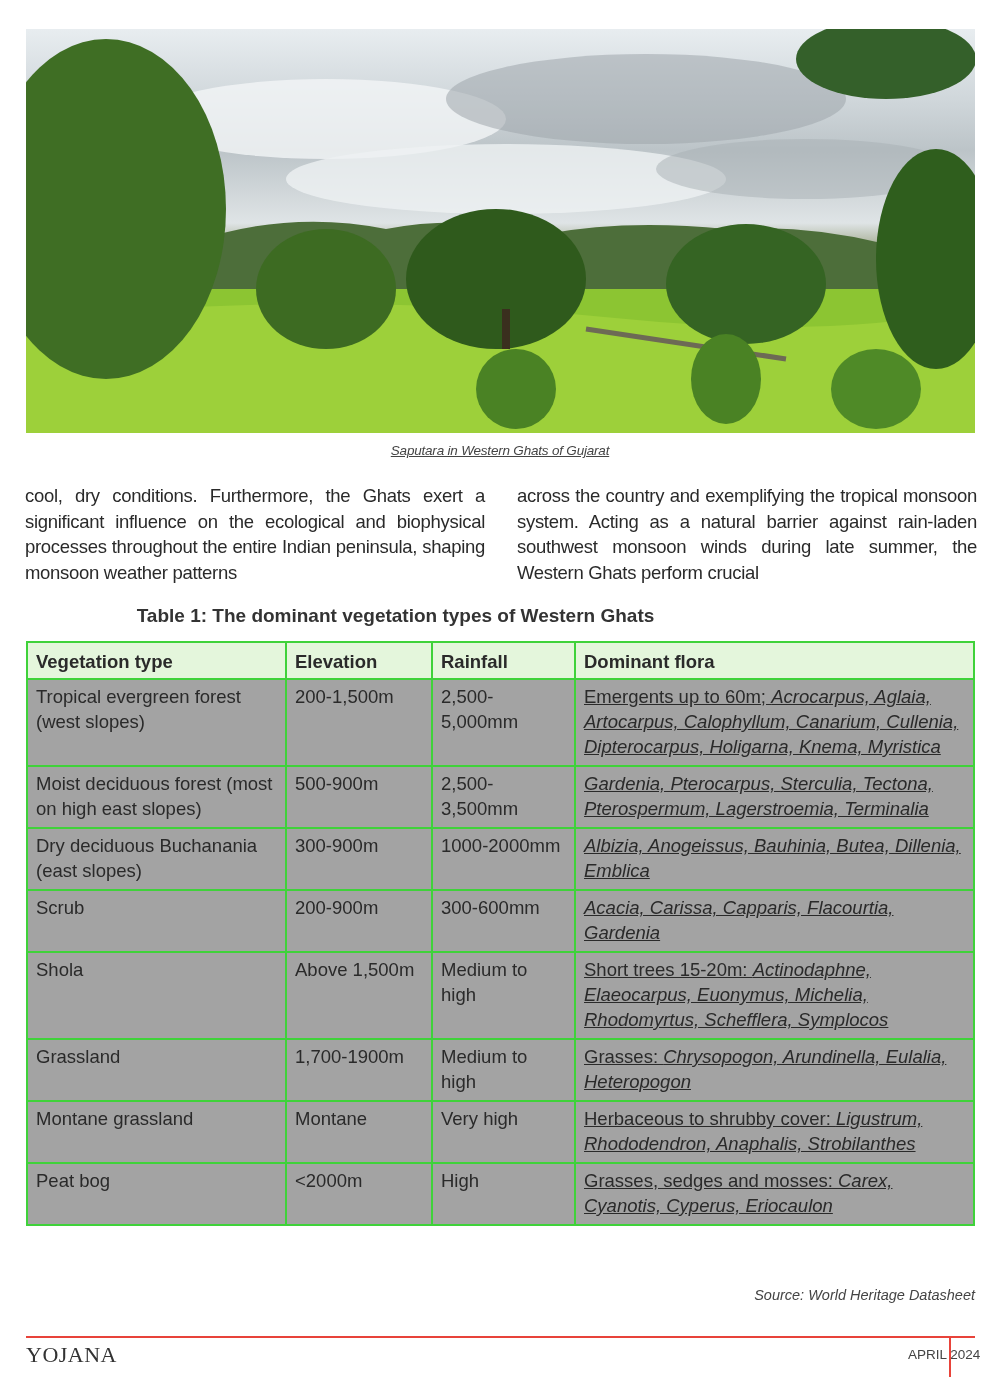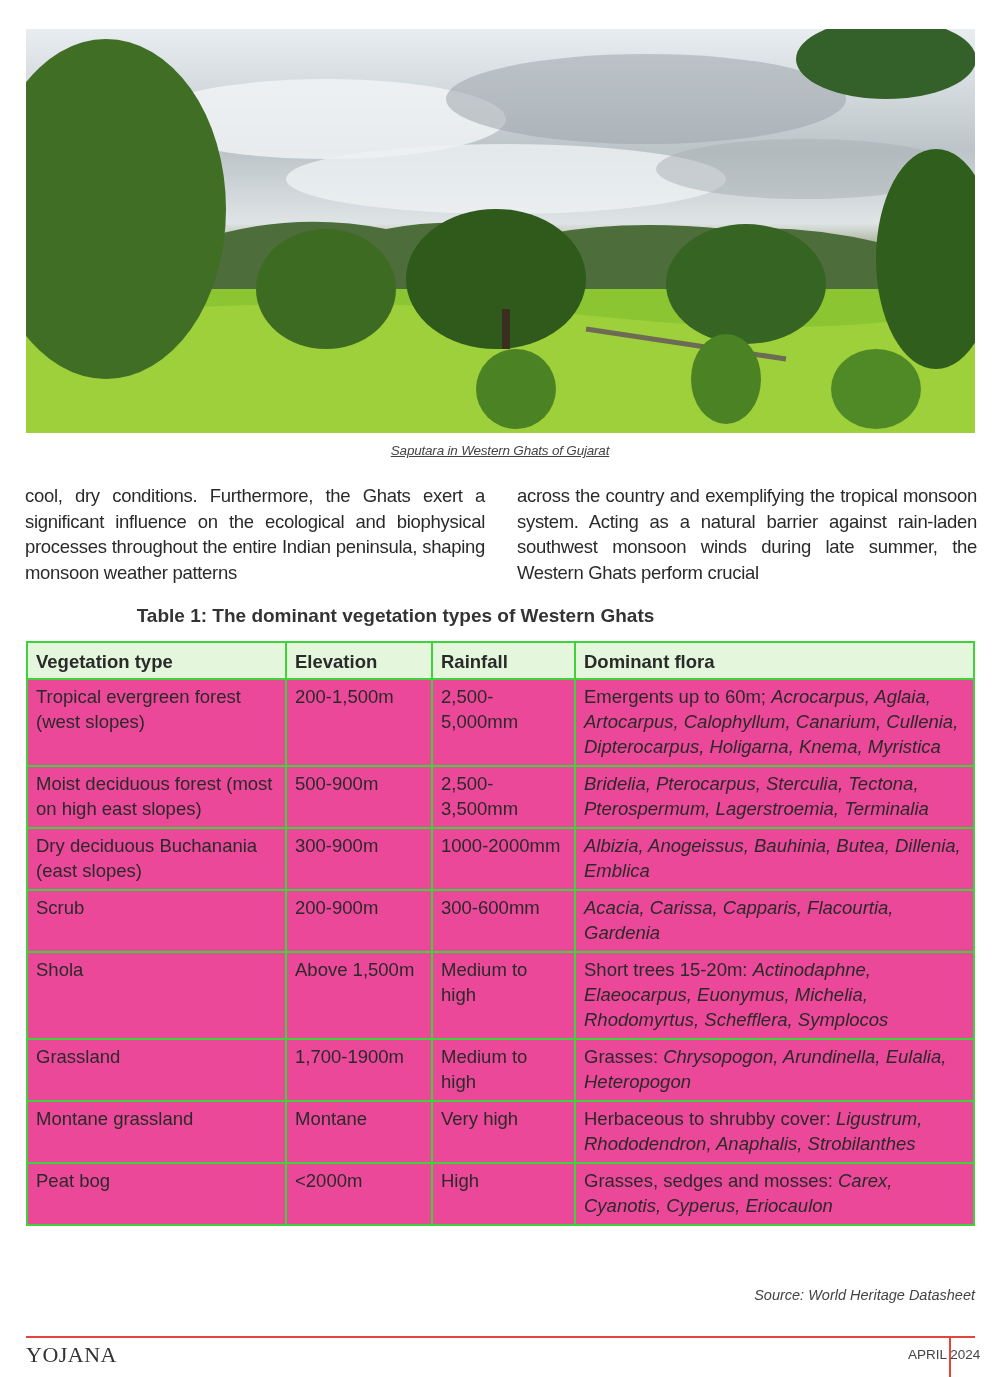--- a/index.html
+++ b/index.html
@@ -21,27 +21,27 @@
       text-align: justify; color: #2a2a2a; letter-spacing: -0.3px;
     }
     .col.left { left: 25px; }
     .col.right { left: 517px; }
     .table-title {
       position: absolute; top: 605px; left: 0; width: 791px; text-align: center;
       font-weight: bold; font-size: 19px; color: #333;
     }
     table.veg {
       position: absolute; top: 641px; left: 26px; width: 949px;
-      border-collapse: collapse; background: #ec4899; font-size: 18.5px; line-height: 25px; color: #2a2a2a;
+      border-collapse: collapse; background: #a3a3a3; font-size: 18.5px; line-height: 25px; color: #2a2a2a;
     }
     table.veg th, table.veg td {
       border: 2px solid #3fd23a; vertical-align: top; text-align: left; padding: 4px 7px 6px 8px;
     }
     table.veg th { background: #e4f6dc; font-weight: bold; padding-top: 6px; padding-bottom: 4px; }
-    table.veg td.flora { font-style: normal; }
+    table.veg td.flora { font-style: normal; text-decoration: underline; }
     .it { font-style: italic; }
     .source {
       position: absolute; top: 1287px; right: 25px; font-style: italic; font-size: 14.5px; color: #444;
     }
     .footer-rule { position: absolute; top: 1336px; left: 26px; width: 949px; height: 2px; background: #e8433a; }
     .footer-brand {
       position: absolute; top: 1342px; left: 26px; font-family: "Liberation Serif", serif; font-size: 22px; color: #333;
       letter-spacing: 0.5px;
     }
     .footer-date { position: absolute; top: 1347px; left: 872px; font-size: 13.5px; color: #444; margin-left: 36px; }
@@ -100,21 +100,21 @@
       <tr>
         <td><span>Tropical evergreen forest (west slopes)</span></td>
         <td>200-1,500m</td>
         <td>2,500-5,000mm</td>
         <td class="flora"><span>Emergents up to 60m; </span><span class="it">Acrocarpus, Aglaia, Artocarpus, Calophyllum, Canarium, Cullenia, Dipterocarpus, Holigarna, Knema, Myristica</span></td>
       </tr>
       <tr>
         <td><span>Moist deciduous forest (most on high east slopes)</span></td>
         <td>500-900m</td>
         <td>2,500-3,500mm</td>
-        <td class="flora"><span></span><span class="it">Bridelia, Pterocarpus, Sterculia, Tectona, Pterospermum, Lagerstroemia, Terminalia</span></td>
+        <td class="flora"><span></span><span class="it">Gardenia, Pterocarpus, Sterculia, Tectona, Pterospermum, Lagerstroemia, Terminalia</span></td>
       </tr>
       <tr>
         <td><span>Dry deciduous Buchanania (east slopes)</span></td>
         <td>300-900m</td>
         <td>1000-2000mm</td>
         <td class="flora"><span></span><span class="it">Albizia, Anogeissus, Bauhinia, Butea, Dillenia, Emblica</span></td>
       </tr>
       <tr>
         <td><span>Scrub</span></td>
         <td>200-900m</td>

